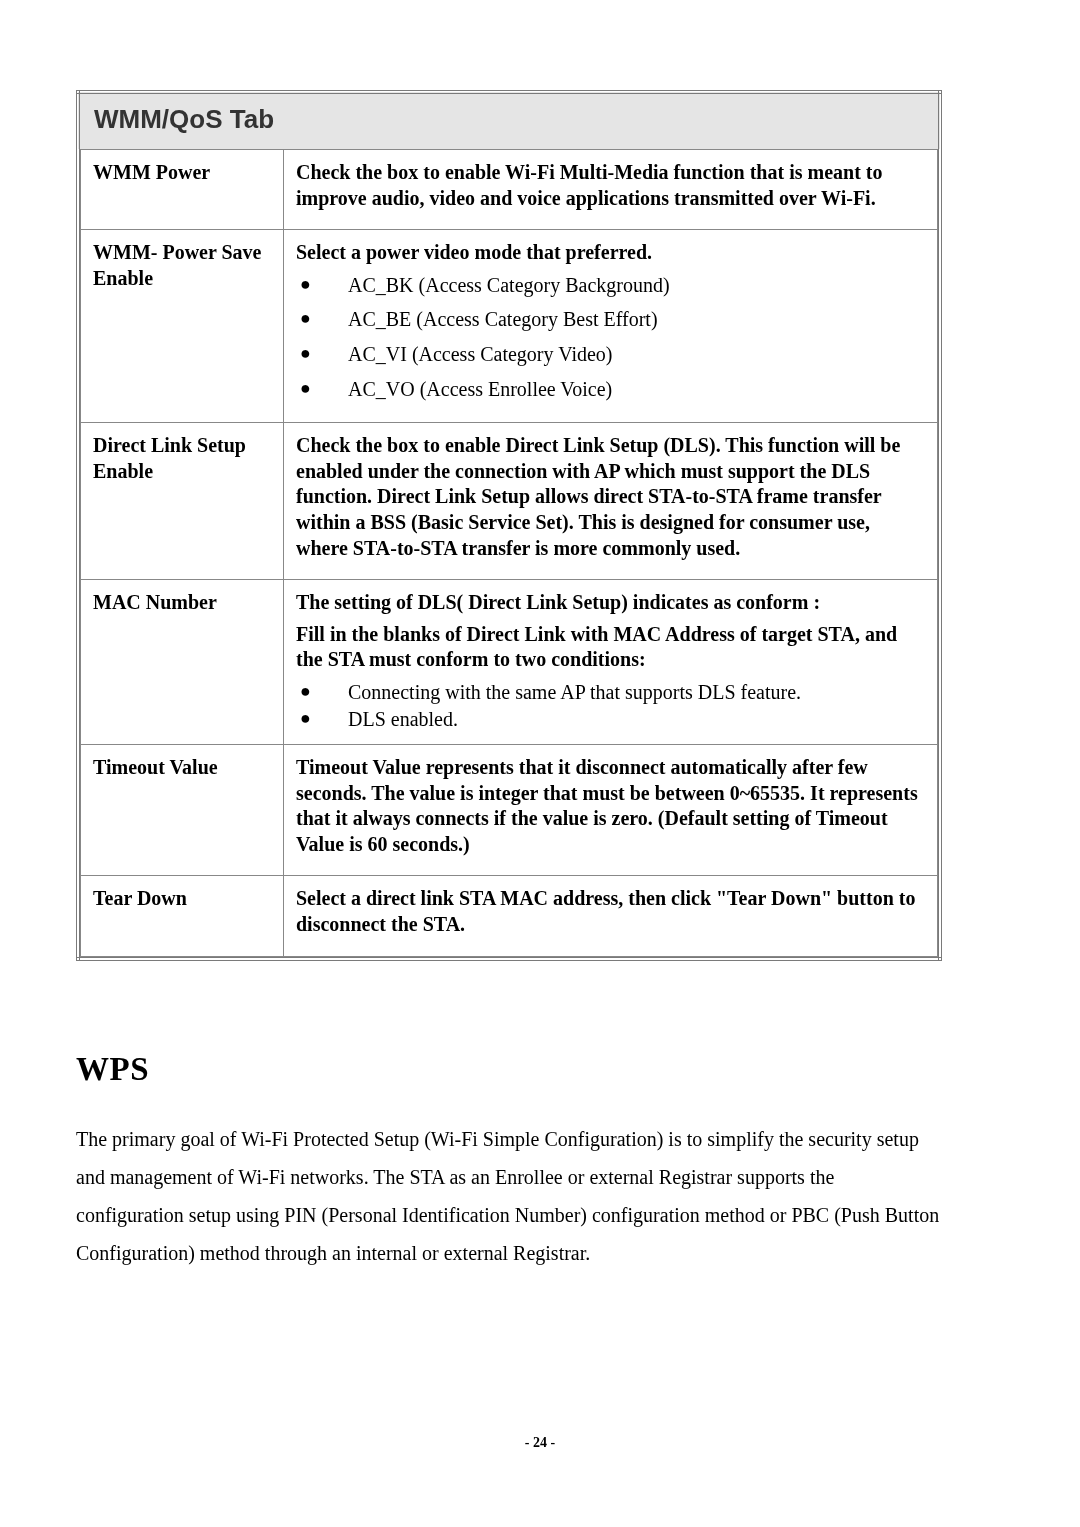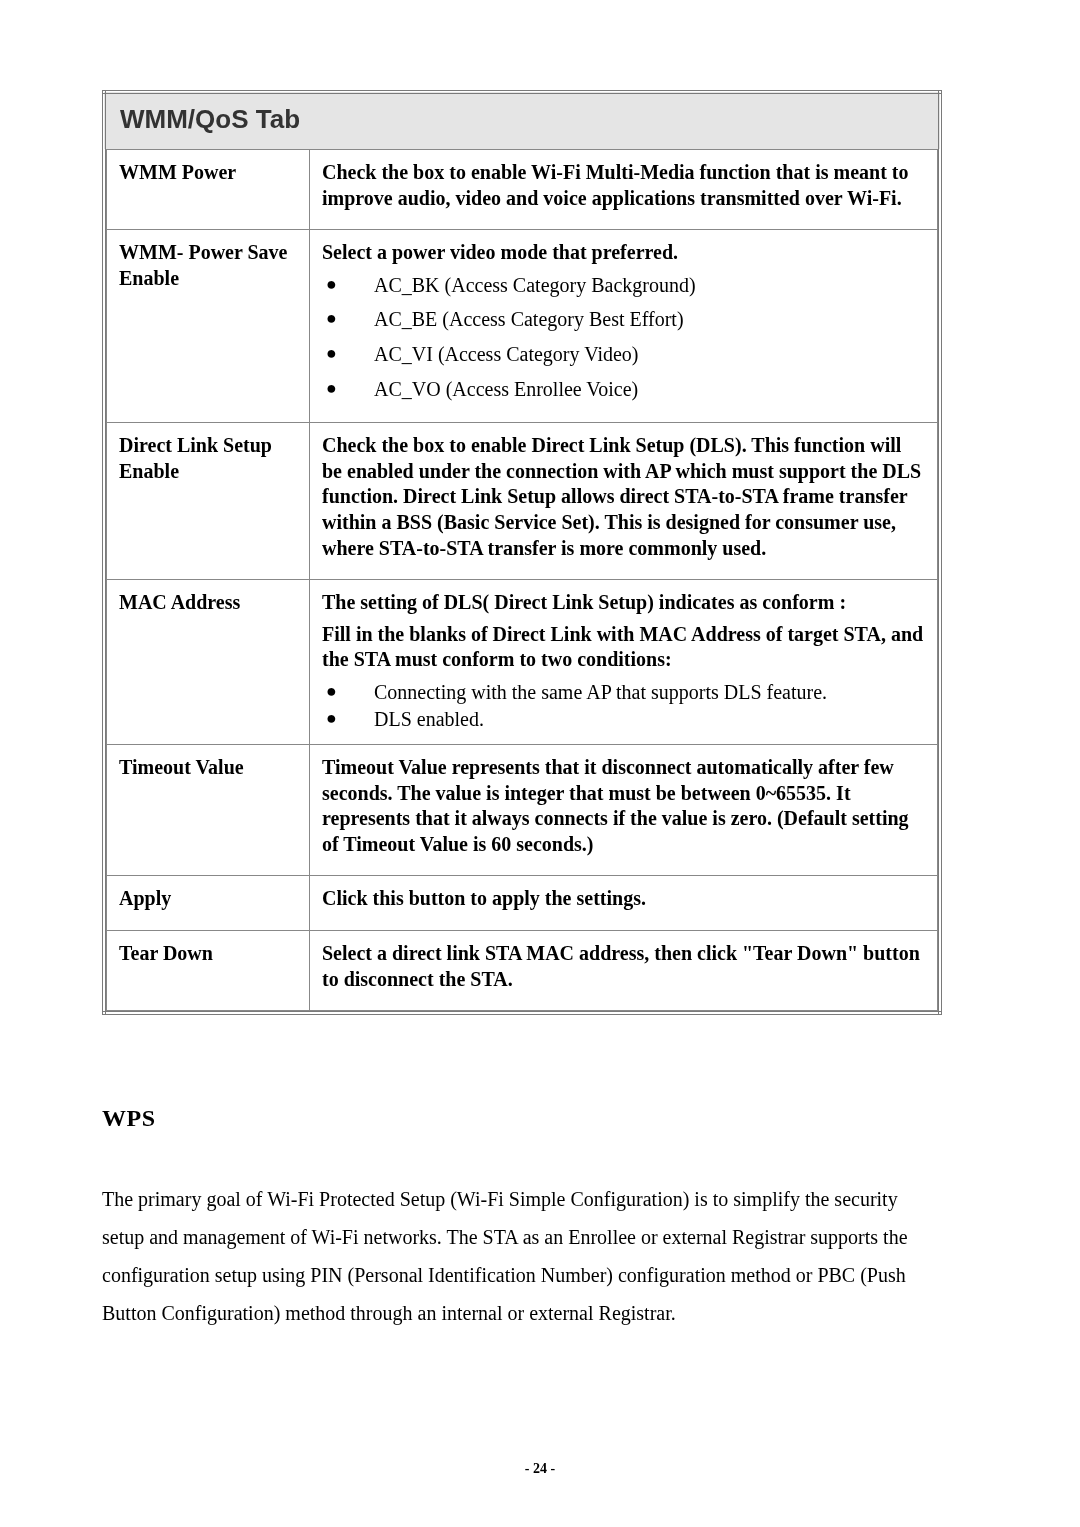--- a/index.html
+++ b/index.html
@@ -8,21 +8,21 @@
     padding: 0;
     background: #fff;
     font-family: "Times New Roman", Times, serif;
     color: #000;
   }
   .page {
     width: 1080px;
     height: 1527px;
     position: relative;
     box-sizing: border-box;
-    padding: 90px 138px 0 102px;
+    padding: 90px 138px 0 76px;
     border-radius: 7px;
   }
   .outer-table {
     border-collapse: collapse;
     width: 100%;
     border: 4px double #7a7a7a;
   }
   .title-row th {
     background: #e5e5e5;
     text-align: left;
@@ -67,33 +67,33 @@
     padding-left: 4px;
   }
   .bullet-text {
     display: table-cell;
     vertical-align: top;
     padding-top: 1px;
   }
   .section-heading {
     font-family: "Lucida Bright", "Bookman Old Style", Georgia, serif;
     font-weight: 900;
-    font-size: 24px;
+    font-size: 33px;
     margin-top: 90px;
-    margin-bottom: 48px;
+    margin-bottom: 32px;
     letter-spacing: 0.5px;
   }
   .body-para {
     font-size: 20px;
     line-height: 1.9;
     margin: 0;
   }
   .page-number {
     position: absolute;
-    bottom: 50px;
+    bottom: 76px;
     left: 0;
     width: 100%;
     text-align: center;
     font-size: 14px;
     font-weight: bold;
   }
 </style>
 </head>
 <body>
 
@@ -138,46 +138,40 @@
                     </div>
                   </td>
                 </tr>
                 <tr>
                   <td class="label-cell">Direct Link Setup Enable</td>
                   <td class="desc-cell">
                     <p>Check the box to enable Direct Link Setup (DLS). This function will be enabled under the connection with AP which must support the DLS function. Direct Link Setup allows direct STA-to-STA frame transfer within a BSS (Basic Service Set). This is designed for consumer use, where STA-to-STA transfer is more commonly used.</p>
                   </td>
                 </tr>
                 <tr>
-                  <td class="label-cell">MAC Address</td>
+                  <td class="label-cell">MAC Number</td>
                   <td class="desc-cell">
                     <p>The setting of DLS( Direct Link Setup) indicates as conform :</p>
                     <p>Fill in the blanks of Direct Link with MAC Address of target STA, and the STA must conform to two conditions:</p>
                     <div class="bullets">
                       <div class="bullet-row">
                         <span class="bullet-mark">●</span>
                         <span class="bullet-text">Connecting with the same AP that supports DLS feature.</span>
                       </div>
                       <div class="bullet-row">
                         <span class="bullet-mark">●</span>
                         <span class="bullet-text">DLS enabled.</span>
                       </div>
                     </div>
                   </td>
                 </tr>
                 <tr>
                   <td class="label-cell">Timeout Value</td>
                   <td class="desc-cell">
                     <p>Timeout Value represents that it disconnect automatically after few seconds. The value is integer that must be between 0~65535. It represents that it always connects if the value is zero. (Default setting of Timeout Value is 60 seconds.)</p>
-                  </td>
-                </tr>
-                <tr>
-                  <td class="label-cell">Apply</td>
-                  <td class="desc-cell">
-                    <p>Click this button to apply the settings.</p>
                   </td>
                 </tr>
                 <tr>
                   <td class="label-cell">Tear Down</td>
                   <td class="desc-cell">
                     <p>Select a direct link STA MAC address, then click "Tear Down" button to disconnect the STA.</p>
                   </td>
                 </tr>
               </tbody>
         </table>

